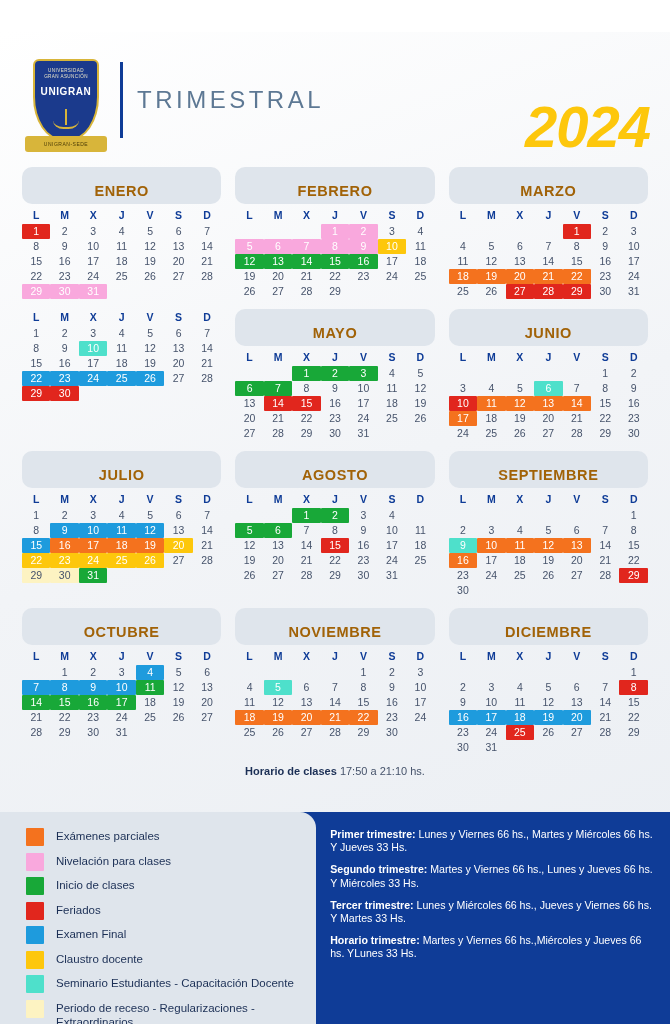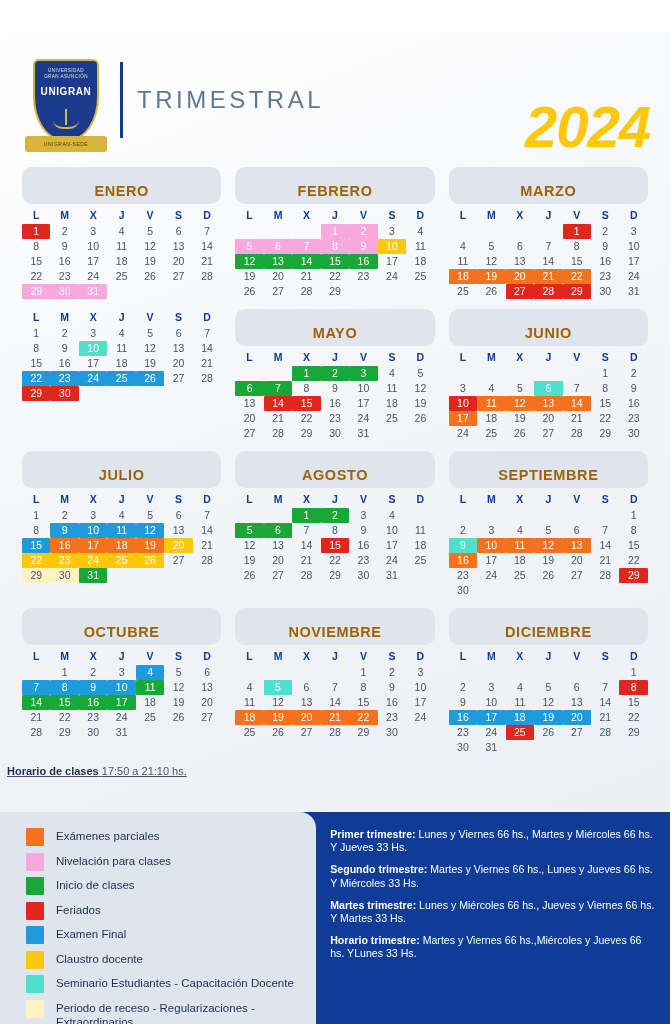--- a/index.html
+++ b/index.html
@@ -156,25 +156,24 @@
   .c-orange { background:#f4721e; color:#ffffff; }
   .c-pink   { background:#f9a8dd; color:#ffffff; }
   .c-green  { background:#18a838; color:#ffffff; }
   .c-red    { background:#e1261d; color:#ffffff; }
   .c-blue   { background:#1e9bdd; color:#ffffff; }
   .c-yellow { background:#fdc70c; color:#ffffff; }
   .c-teal   { background:#4ee0cb; color:#ffffff; }
   .c-cream  { background:#fdf3c2; color:#46536b; }
 
   .horario {
-    text-align: left;
+    text-align: center;
     font-size: 11px;
     color: #46536b;
     margin: 4px 7px 9px;
-    text-decoration: underline;
   }
   .horario b { color:#1b2f55; }
 
   
   .footer {
     position: absolute;
     left: 0; bottom: 0;
     width: 670px;
     height: 244px;
     background: #0f3c97;
@@ -1926,18 +1925,18 @@
           <div class="legend-label">Seminario Estudiantes - Capacitación Docente</div>
         </div>
         <div class="legend-row">
           <div class="swatch" style="background: rgb(253, 243, 194);"></div>
           <div class="legend-label">Periodo de receso - Regularizaciones - Extraordinarios</div>
         </div>
       </div>
     <div class="terms" id="terms-panel">
         <div class="term"><b>Primer trimestre:</b><span> Lunes y Viernes 66 hs., Martes y Miércoles 66 hs. Y Jueves 33 Hs.</span></div>
         <div class="term"><b>Segundo trimestre:</b><span> Martes y Viernes 66 hs., Lunes y Jueves 66 hs. Y Miércoles 33 Hs.</span></div>
-        <div class="term"><b>Martes trimestre:</b><span> Lunes y Miércoles 66 hs., Jueves y Viernes 66 hs. Y Martes 33 Hs.</span></div>
+        <div class="term"><b>Tercer trimestre:</b><span> Lunes y Miércoles 66 hs., Jueves y Viernes 66 hs. Y Martes 33 Hs.</span></div>
         <div class="term"><b>Horario trimestre:</b><span> Martes y Viernes 66 hs.,Miércoles y Jueves 66 hs. YLunes 33 Hs.</span></div>
       </div>
   </div>
 
 </div>
 
 </body></html>

